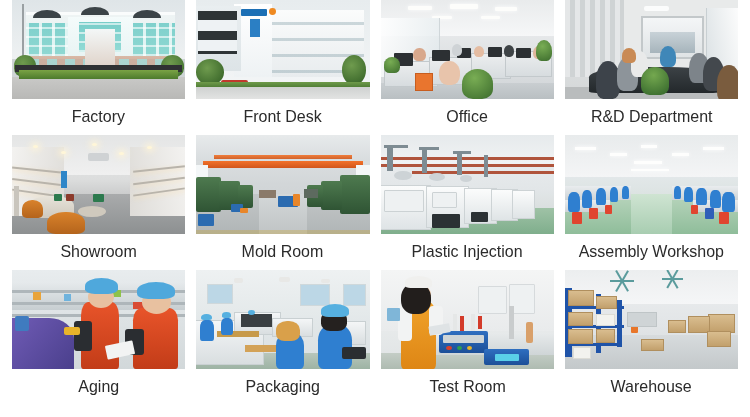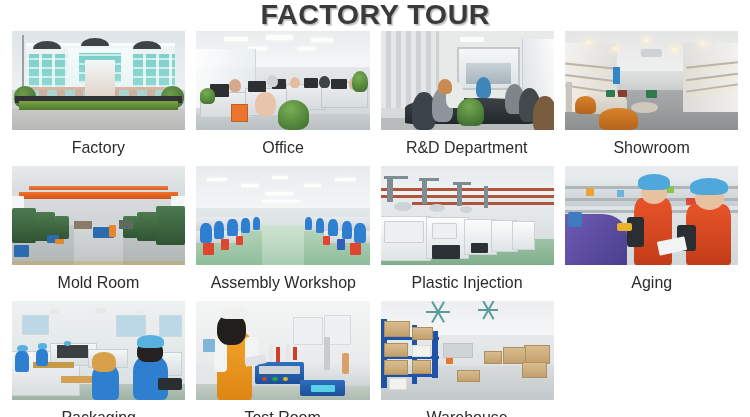--- a/index.html
+++ b/index.html
@@ -274,23 +274,20 @@
   .wh-boxw { position:absolute; background:#f2f2ee; border:1px solid #dcdcd6; }
   .wh-fan { position:absolute; height:2px; background:#5a9b9c; }
   .wh-floor { position:absolute; left:0; right:0; bottom:0; height:34%; background:linear-gradient(#d7dbdd,#c3c8ca); }
   .wh-worker { position:absolute; background:#e8762a; border-radius:40% 40% 10% 10%; }
 </style>
 </head>
 <body>
 
 <div class="page">
 
-  <div class="title-bar">
-    <div class="page-title">FACTORY TOUR</div>
-  </div>
 
   <div class="grid">
 
     <div class="cell">
       <div class="thumb">
         <div class="scene">
           <div class="f1-sky lay"></div>
           <div class="f1-road lay"></div>
           <div class="f1-ground lay"></div>
           <div class="f1-build lay">
@@ -309,20 +306,44 @@
           <div class="f1-pole lay"></div>
           <div class="f1-tree lay" style="left:1%"></div>
           <div class="f1-tree lay" style="right:1%"></div>
           <div class="f1-wall lay"></div>
           <div class="f1-hedge lay"></div>
         </div>
       </div>
       <div class="caption">Factory</div>
     </div>
 
+    <div class="cell">
+      <div class="thumb">
+        <div class="scene">
+          <div class="f2-sky lay"></div>
+          <div class="f2-main">
+              <div class="f2-stripes"></div>
+            </div>
+          <div class="f2-tower"></div>
+          <div class="f2-sign"></div>
+          <div class="f2-logo"></div>
+          <div class="f2-blue"></div>
+          <div class="f2-left">
+              <div class="f2-leftwin"></div>
+            </div>
+          <div class="f2-tree" style="left:0%;width:16%;height:26%"></div>
+          <div class="f2-tree" style="right:2%;width:14%;height:30%"></div>
+          <div class="f2-truck"></div>
+          <div class="f2-truckcab"></div>
+          <div class="f2-hedge"></div>
+          <div class="f2-ground"></div>
+        </div>
+      </div>
+      <div class="caption">Front Desk</div>
+    </div>
 
     <div class="cell">
       <div class="thumb">
         <div class="scene">
           <div class="of-bg"></div>
           <div class="of-ceil"></div>
           <div class="of-panel" style="left:16%;top:6%;width:14%;height:4%"></div>
           <div class="of-panel" style="left:40%;top:4%;width:16%;height:5%"></div>
           <div class="of-panel" style="left:66%;top:7%;width:13%;height:4%"></div>
           <div class="of-panel" style="left:30%;top:16%;width:11%;height:3%"></div>
@@ -435,20 +456,53 @@
           <div class="ml-box" style="left:1%;top:80%;width:9%;height:12%"></div>
           <div class="ml-box" style="left:20%;top:70%;width:7%;height:8%"></div>
           <div class="ml-orange" style="left:56%;top:60%;width:4%;height:12%"></div>
           <div class="ml-orange" style="left:25%;top:74%;width:5%;height:5%"></div>
           <div class="lay" style="left:36%;top:56%;width:10%;height:8%;background:#8a7a6a"></div>
           <div class="lay" style="left:62%;top:55%;width:8%;height:9%;background:#5d6a5f"></div>
           <div class="lay" style="left:0;right:0;bottom:0;height:4%;background:#c9a63a;opacity:.35"></div>
         </div>
       </div>
       <div class="caption">Mold Room</div>
+    </div>
+
+    <div class="cell">
+      <div class="thumb">
+        <div class="scene">
+          <div class="pi-bg"></div>
+          <div class="pi-roof"></div>
+          <div class="pi-floor"></div>
+          <div class="pi-pipe" style="left:0;right:0;top:22%"></div>
+          <div class="pi-pipe" style="left:0;right:0;top:29%"></div>
+          <div class="pi-pipe" style="left:18%;right:0;top:36%"></div>
+          <div class="pi-arm" style="left:4%;top:10%;width:3%;height:26%"></div>
+          <div class="pi-arm" style="left:24%;top:12%;width:3%;height:26%"></div>
+          <div class="pi-arm" style="left:44%;top:16%;width:3%;height:24%"></div>
+          <div class="pi-arm" style="left:60%;top:20%;width:2%;height:22%"></div>
+          <div class="pi-arm" style="left:2%;top:10%;width:14%;height:3%"></div>
+          <div class="pi-arm" style="left:22%;top:12%;width:12%;height:3%"></div>
+          <div class="pi-arm" style="left:42%;top:16%;width:10%;height:3%"></div>
+          <div class="pi-mach" style="left:-2%;top:50%;width:30%;height:44%"></div>
+          <div class="pi-mach" style="left:26%;top:52%;width:24%;height:40%"></div>
+          <div class="pi-mach" style="left:48%;top:54%;width:18%;height:34%"></div>
+          <div class="pi-mach" style="left:64%;top:55%;width:14%;height:30%"></div>
+          <div class="pi-mach" style="left:76%;top:56%;width:12%;height:27%"></div>
+          <div class="pi-dark" style="left:2%;top:56%;width:22%;height:20%;background:#eef1f2;border:1px solid #ccd2d4"></div>
+          <div class="pi-dark" style="left:30%;top:58%;width:13%;height:14%;background:#eef1f2;border:1px solid #ccd2d4"></div>
+          <div class="pi-dark" style="left:30%;top:80%;width:16%;height:14%"></div>
+          <div class="pi-dark" style="left:52%;top:78%;width:10%;height:10%"></div>
+          <div class="pi-dark" style="left:8%;top:36%;width:10%;height:9%;border-radius:50%;background:#cdd3d6"></div>
+          <div class="pi-dark" style="left:28%;top:38%;width:9%;height:8%;border-radius:50%;background:#cdd3d6"></div>
+          <div class="pi-dark" style="left:46%;top:40%;width:7%;height:7%;border-radius:50%;background:#cdd3d6"></div>
+        </div>
+      </div>
+      <div class="caption">Plastic Injection</div>
     </div>
 
     <div class="cell">
       <div class="thumb">
         <div class="scene">
           <div class="as-bg"></div>
           <div class="as-ceil"></div>
           <div class="as-floor"></div>
           <div class="as-aisle"></div>
           <div class="as-pan" style="left:6%;width:12%;top:12%"></div>
@@ -479,53 +533,20 @@
           <div class="as-stool-b" style="right:14%;top:74%;width:5%;height:11%"></div>
           <div class="as-stool" style="right:23%;top:71%;width:4%;height:9%"></div>
         </div>
       </div>
       <div class="caption">Assembly Workshop</div>
     </div>
 
     <div class="cell">
       <div class="thumb">
         <div class="scene">
-          <div class="pi-bg"></div>
-          <div class="pi-roof"></div>
-          <div class="pi-floor"></div>
-          <div class="pi-pipe" style="left:0;right:0;top:22%"></div>
-          <div class="pi-pipe" style="left:0;right:0;top:29%"></div>
-          <div class="pi-pipe" style="left:18%;right:0;top:36%"></div>
-          <div class="pi-arm" style="left:4%;top:10%;width:3%;height:26%"></div>
-          <div class="pi-arm" style="left:24%;top:12%;width:3%;height:26%"></div>
-          <div class="pi-arm" style="left:44%;top:16%;width:3%;height:24%"></div>
-          <div class="pi-arm" style="left:60%;top:20%;width:2%;height:22%"></div>
-          <div class="pi-arm" style="left:2%;top:10%;width:14%;height:3%"></div>
-          <div class="pi-arm" style="left:22%;top:12%;width:12%;height:3%"></div>
-          <div class="pi-arm" style="left:42%;top:16%;width:10%;height:3%"></div>
-          <div class="pi-mach" style="left:-2%;top:50%;width:30%;height:44%"></div>
-          <div class="pi-mach" style="left:26%;top:52%;width:24%;height:40%"></div>
-          <div class="pi-mach" style="left:48%;top:54%;width:18%;height:34%"></div>
-          <div class="pi-mach" style="left:64%;top:55%;width:14%;height:30%"></div>
-          <div class="pi-mach" style="left:76%;top:56%;width:12%;height:27%"></div>
-          <div class="pi-dark" style="left:2%;top:56%;width:22%;height:20%;background:#eef1f2;border:1px solid #ccd2d4"></div>
-          <div class="pi-dark" style="left:30%;top:58%;width:13%;height:14%;background:#eef1f2;border:1px solid #ccd2d4"></div>
-          <div class="pi-dark" style="left:30%;top:80%;width:16%;height:14%"></div>
-          <div class="pi-dark" style="left:52%;top:78%;width:10%;height:10%"></div>
-          <div class="pi-dark" style="left:8%;top:36%;width:10%;height:9%;border-radius:50%;background:#cdd3d6"></div>
-          <div class="pi-dark" style="left:28%;top:38%;width:9%;height:8%;border-radius:50%;background:#cdd3d6"></div>
-          <div class="pi-dark" style="left:46%;top:40%;width:7%;height:7%;border-radius:50%;background:#cdd3d6"></div>
-        </div>
-      </div>
-      <div class="caption">Plastic Injection</div>
-    </div>
-
-    <div class="cell">
-      <div class="thumb">
-        <div class="scene">
           <div class="ag-bg"></div>
           <div class="ag-rack"></div>
           <div class="ag-shelf" style="top:20%"></div>
           <div class="ag-shelf" style="top:32%"></div>
           <div class="ag-shelf" style="top:44%"></div>
           <div class="lay" style="left:12%;top:22%;width:5%;height:8%;background:#e8a33a"></div>
           <div class="lay" style="left:30%;top:24%;width:4%;height:7%;background:#6fb3dd"></div>
           <div class="lay" style="left:58%;top:20%;width:5%;height:7%;background:#8ec24a"></div>
           <div class="lay" style="left:70%;top:32%;width:6%;height:7%;background:#d94b33"></div>
           <div class="ag-purple"></div>

